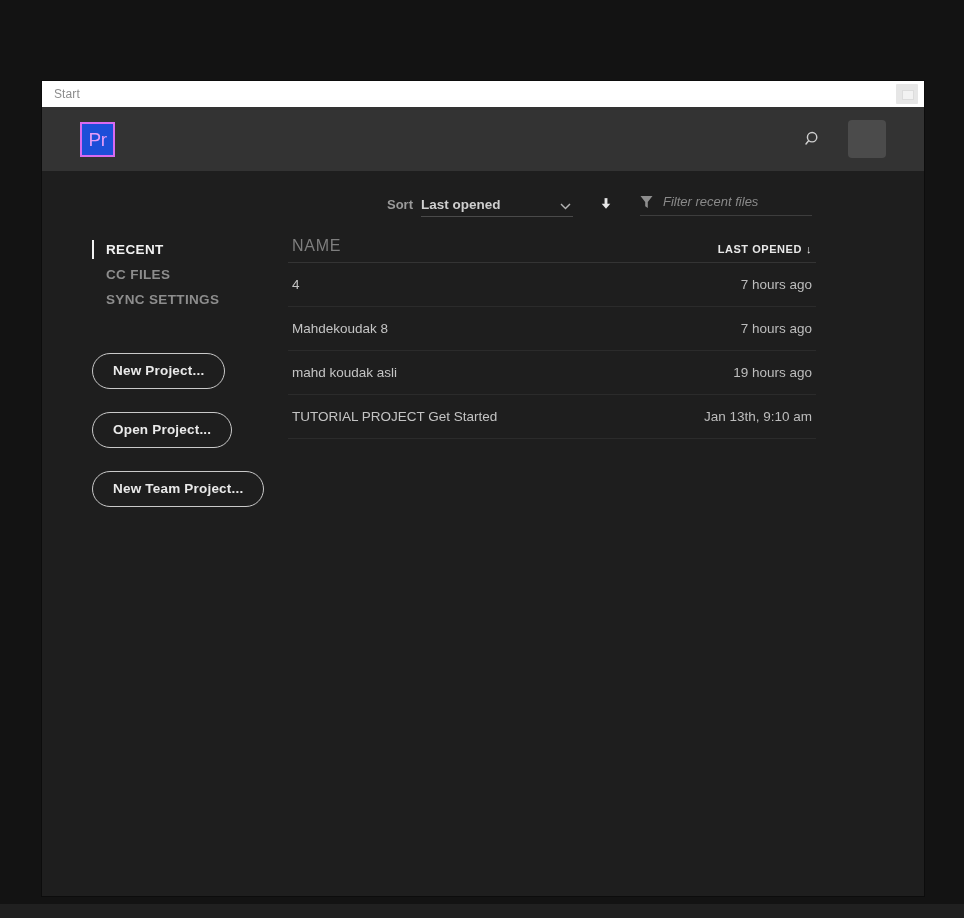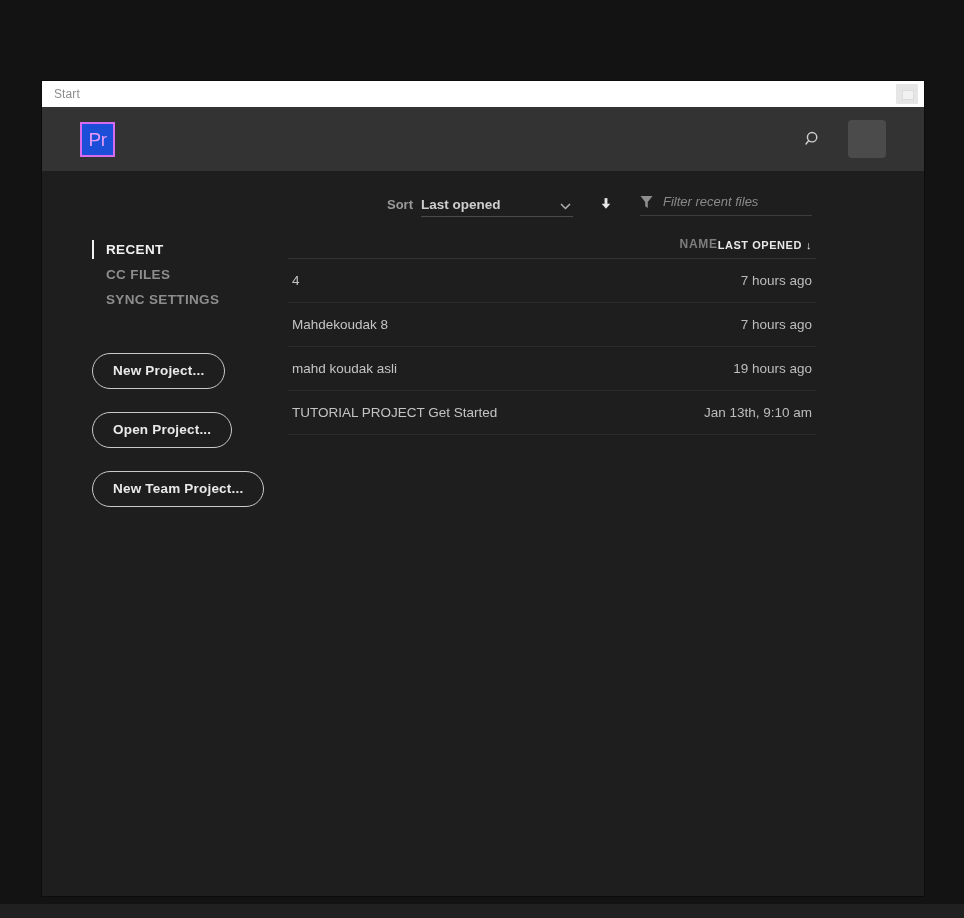--- a/index.html
+++ b/index.html
@@ -269,25 +269,24 @@
     width: 528px;
   }
   .table-header {
     display: flex;
     align-items: flex-end;
     padding: 0 4px 7px 4px;
     border-bottom: 1px solid #343434;
   }
   .col-name-head {
     flex: 1 1 auto;
-    font-size: 12px;
-    font-weight: bold;
+    font-size: 16px;
+    font-weight: normal;
     letter-spacing: 0.7px;
     color: #7e7e7e;
-    text-align: right;
   }
   .col-date-head {
     font-size: 11px;
     font-weight: bold;
     letter-spacing: 0.55px;
     color: #e8e8e8;
     display: flex;
     align-items: center;
     gap: 4px;
     cursor: pointer;

